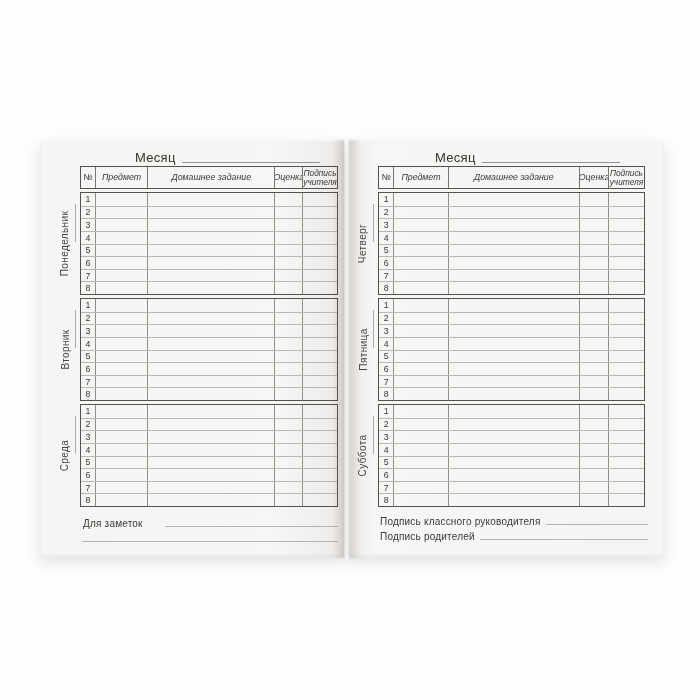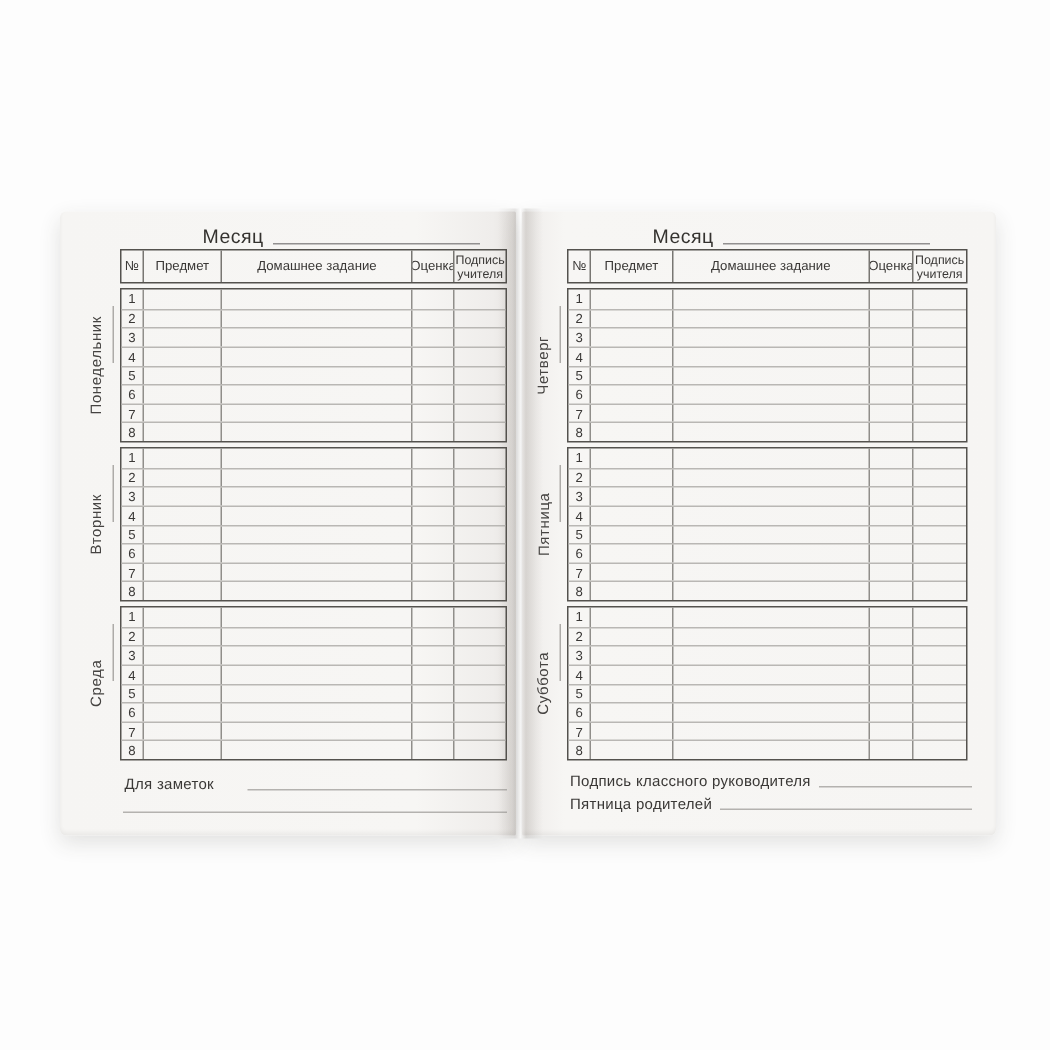--- a/index.html
+++ b/index.html
@@ -54,21 +54,21 @@
   .thead{
     display:grid; grid-template-columns:5.4% 20.5% 49.6% 10.9% 13.6%;
     height:21px; border:1px solid #54524e;
     font-size:8.8px; color:#3a3836;
   }
   .hcell{
     display:flex; align-items:center; justify-content:center; text-align:center;
     line-height:1.05; overflow:hidden; white-space:nowrap;
   }
   .hcell.wrap{white-space:normal; font-size:8.3px;}
-  .hcell + .hcell{border-left:1px solid #787672;}
+  .hcell + .hcell{border-left:1px solid #787672;font-style:italic;}
 
   .dblock{
     position:relative; height:101px; margin-top:3px;
     border:1px solid #54524e;
     display:grid; grid-template-rows:repeat(8,1fr);
   }
   .drow{display:grid; grid-template-columns:5.4% 20.5% 49.6% 10.9% 13.6%;}
   .drow + .drow{border-top:1px solid #b9b7b4;}
   .cell + .cell{border-left:1px solid #908e8a;}
   .cell.num{
@@ -513,20 +513,20 @@
               <div class="cell"></div>
             </div>
           </div>
         </div>
 
       <div class="frow sig1">
         <span>Подпись классного руководителя</span>
         <span class="rule"></span>
       </div>
       <div class="frow sig2">
-        <span>Пятница родителей</span>
+        <span>Подпись родителей</span>
         <span class="rule"></span>
       </div>
     </div>
 
     <div class="spine"></div>
   </div>
 </div>
 
 </body></html>

